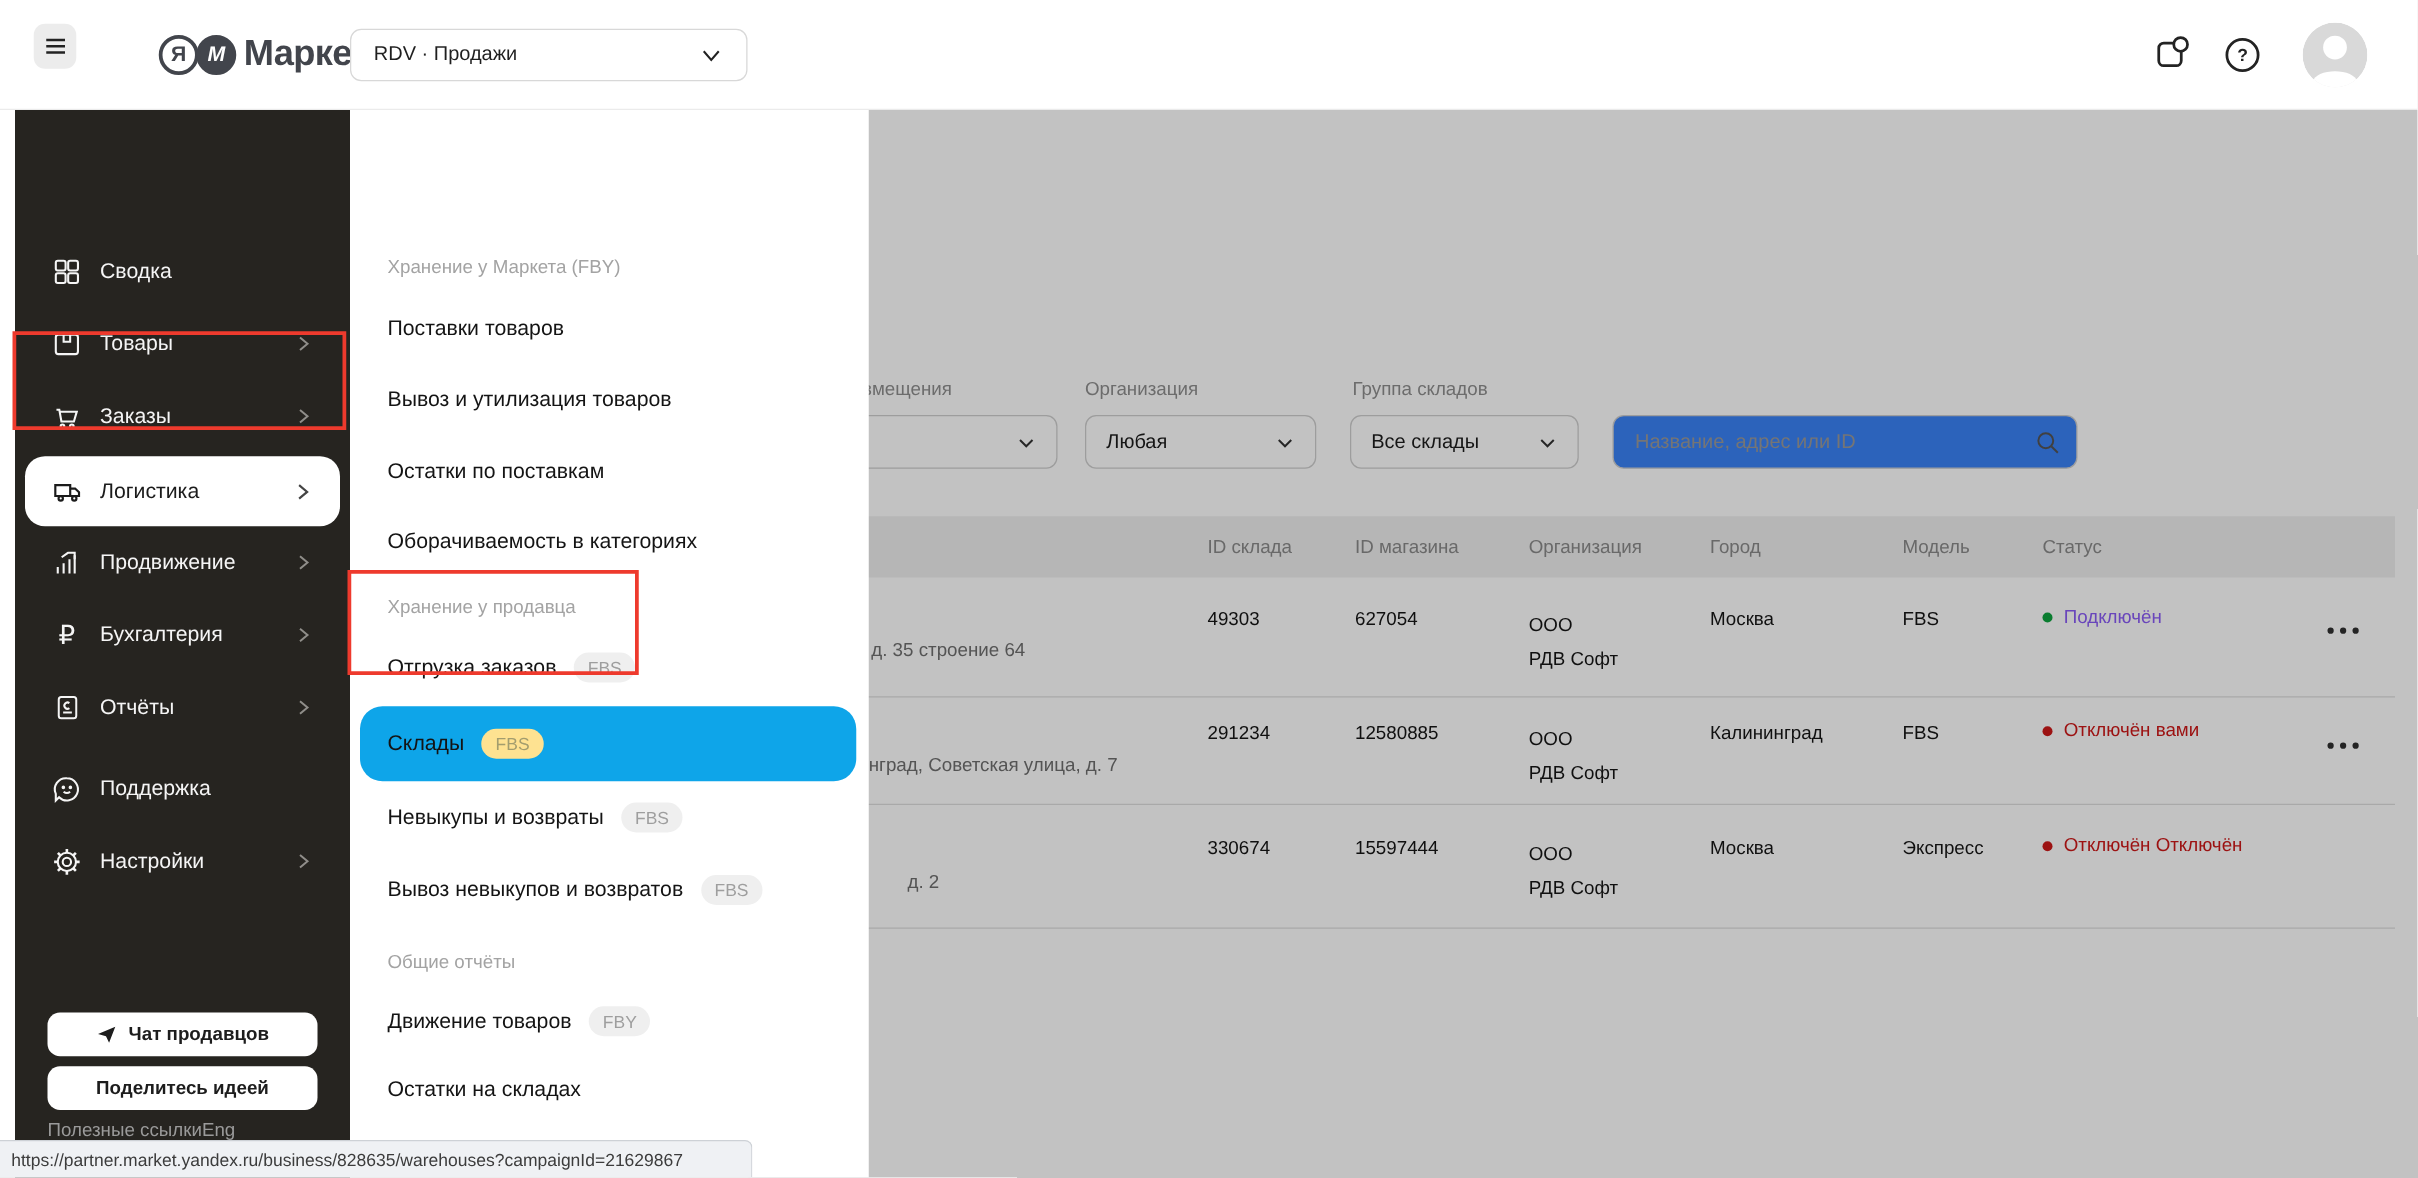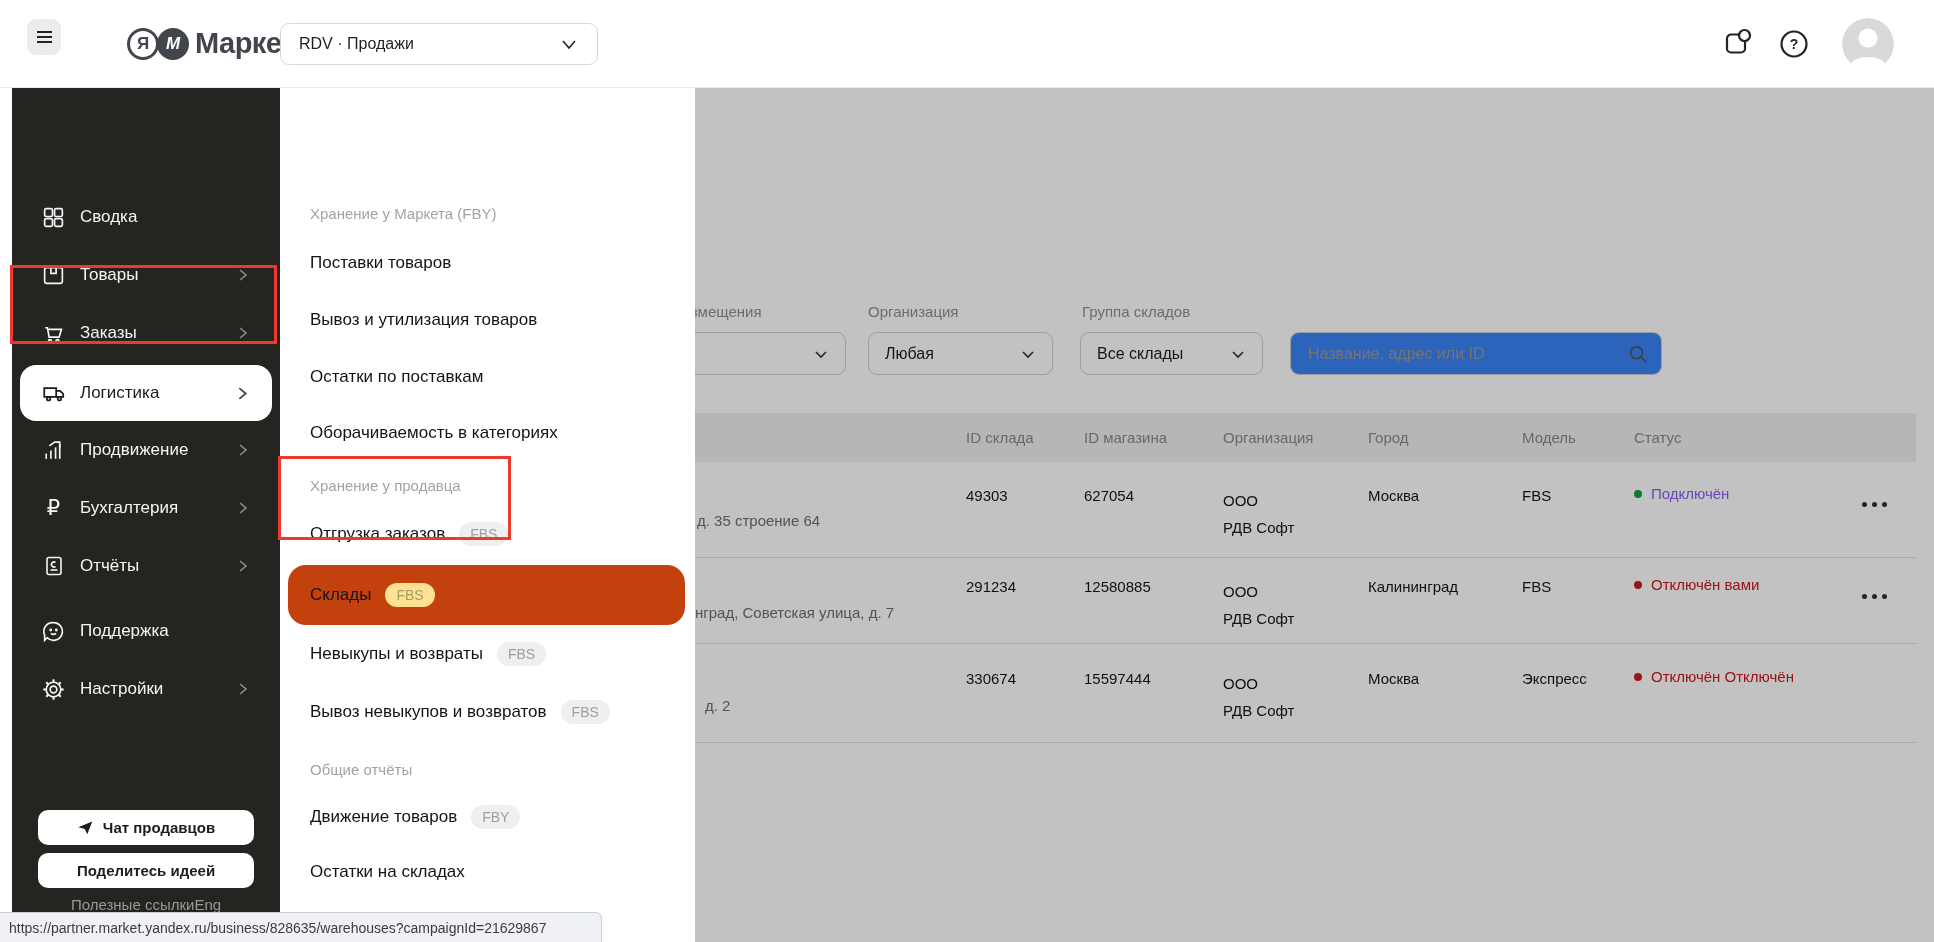--- a/index.html
+++ b/index.html
@@ -70,30 +70,30 @@
   .nav-item .nav-icon { width:27px; height:27px; display:flex; align-items:center; justify-content:center; }
   .nav-item .nav-label { font-size:17px; margin-left:13px; flex:1; }
   .nav-item .nav-chev { margin-right:22px; color:#8f8d89; display:flex; }
   .nav-item.active { background:#fff; color:#1b1b1b; }
   .nav-item.active .nav-chev { color:#444; }
   .side-btn { position:absolute; left:26px; width:216px; height:35px; background:#fff; border:none;
     border-radius:10px; font-size:15px; font-weight:bold; color:#1d1d1d; cursor:pointer;
     display:flex; align-items:center; justify-content:center; gap:9px;
     font-family:"Liberation Sans","DejaVu Sans",sans-serif; }
   .side-footer { position:absolute; left:26px; top:808px; width:216px; display:flex;
-    justify-content:center; font-size:15px; color:#9a9a9a; }
+    justify-content:flex-start; font-size:15px; color:#9a9a9a; }
   .side-footer span { cursor:pointer; }
 
   
   .flyout { position:absolute; left:280px; top:88px; width:415px; height:854px; background:#fff; z-index:10; }
   .fly-header { position:absolute; left:30px; font-size:15px; color:#a3a3a3; }
   .fly-item { position:absolute; left:30px; display:flex; align-items:center; gap:14px;
     font-size:17px; color:#141414; cursor:pointer; white-space:nowrap; }
   .badge { font-size:14px; color:#9e9e9e; background:#efefef; border-radius:14px; padding:4px 11px; }
-  .fly-pill { position:absolute; left:8px; top:389px; width:397px; height:60px; background:#c2410c;
+  .fly-pill { position:absolute; left:8px; top:389px; width:397px; height:60px; background:#0ea5e9;
     border-radius:18px; display:flex; align-items:center; padding-left:22px; gap:14px;
     font-size:17px; color:#141414; cursor:pointer; }
   .fly-pill .badge { background:#fee291; color:#a39d6e; }
 
   
   .annotation { position:absolute; border:3px solid #ee3a2d; z-index:20; pointer-events:none; }
   .ann-logistics { left:10px; top:265px; width:267px; height:79px; }
   .ann-sklady { left:278px; top:456px; width:233px; height:84px; }
 
   
@@ -186,21 +186,21 @@
         <i class="status-dot"></i>
         <span>Отключён вами</span>
       </span>
     <button class="kebab" style="left:1862px; top:594px;">
         <i></i>
         <i></i>
         <i></i>
       </button>
     <div class="tdiv" style="top:643px;"></div>
 
-    <span class="td td-addr" style="left:705px;  top:697px;">д. 2</span>
+    <span class="td td-addr" style="left:726px;  top:697px;">д. 2</span>
     <span class="td" style="left:966px;  top:670px;">330674</span>
     <span class="td" style="left:1084px; top:670px;">15597444</span>
     <span class="td org-cell" style="left:1223px; top:670px;"><span>ООО</span><br><span>РДВ Софт</span></span>
     <span class="td" style="left:1368px; top:670px;">Москва</span>
     <span class="td" style="left:1522px; top:670px;">Экспресс</span>
     <span class="td status-cell st-red" style="left:1634px; top:668px;">
         <i class="status-dot"></i>
         <span>Отключён Отключён</span>
       </span>
     <div class="tdiv" style="top:742px;"></div>

